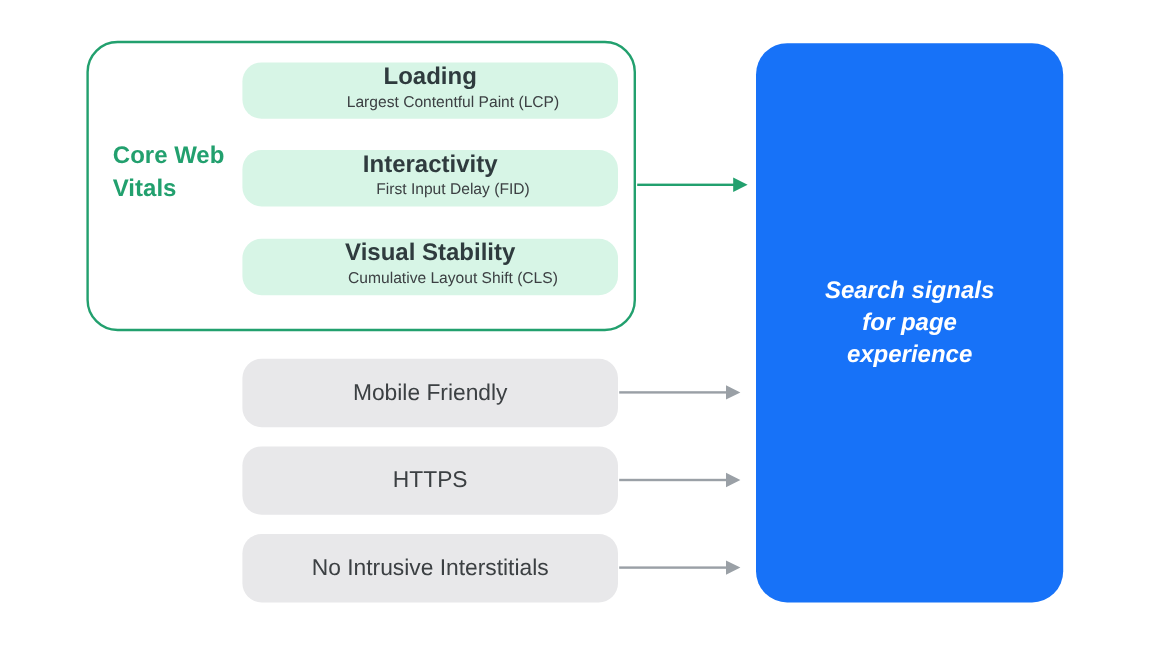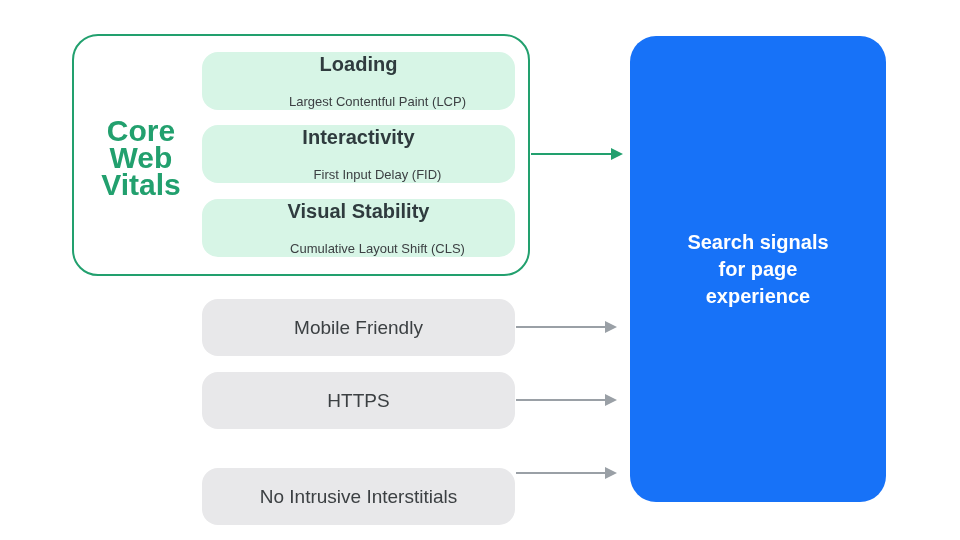--- a/index.html
+++ b/index.html
@@ -21,66 +21,66 @@
   }
   .canvas{position:relative;width:960px;height:540px;background:#fff;}
 
   
   .cwv-container{
     position:absolute;left:72px;top:34px;width:458px;height:242px;
     border:2px solid var(--green);border-radius:26px;background:#fff;
   }
   .cwv-label{
     position:absolute;left:94px;top:117px;width:94px;
-    text-align:center;color:var(--green);
-    font-size:30px;font-weight:700;line-height:27px;
+    color:var(--green);
+    font-size:20px;font-weight:700;line-height:27px;
   }
   .vital-box{
-    position:absolute;left:202px;width:313px;height:58px;
+    position:absolute;left:202px;width:313px;height:47px;
     background:var(--green_light);border-radius:16px;
-    display:flex;flex-direction:column;align-items:center;justify-content:space-between;
+    display:flex;flex-direction:column;align-items:center;justify-content:flex-start;
     text-align:center;
   }
   .vital-box .title{
     font-size:20px;font-weight:600;color:var(--title_text);line-height:24px;
   }
   .vital-box .subtitle{
     font-size:13px;font-weight:400;color:var(--body_text);line-height:17px;margin-left:38px;
   }
   .vital-1{top:52px;} .vital-2{top:125px;} .vital-3{top:199px;}
 
   
   .signal-box{
     position:absolute;left:202px;width:313px;height:57px;
     background:var(--gray_box);border-radius:16px;
     display:flex;align-items:center;justify-content:center;text-align:center;
     font-size:19px;color:var(--body_text);
   }
-  .signal-1{top:299px;} .signal-2{top:372px;} .signal-3{top:445px;margin-top:23px;}
+  .signal-1{top:299px;} .signal-2{top:372px;} .signal-3{top:445px;}
 
   
   .arrow-line{position:absolute;height:2px;}
   .arrow-head{position:absolute;width:0;height:0;border-top:6px solid transparent;border-bottom:6px solid transparent;}
   .green-line{left:531px;top:153px;width:81px;background:var(--green);}
   .green-head{left:611px;top:148px;border-left:12px solid var(--green);}
   .gray-line{left:516px;width:90px;background:var(--gray_arrow);}
   .gray-head{left:605px;border-left:12px solid var(--gray_arrow);}
   .gline-1{top:326px;} .ghead-1{top:321px;}
   .gline-2{top:399px;} .ghead-2{top:394px;}
   .gline-3{top:472px;} .ghead-3{top:467px;}
 
   
   .result-box{
     position:absolute;left:630px;top:36px;width:256px;height:466px;
     background:var(--blue);border-radius:26px;
     display:flex;align-items:center;justify-content:center;
   }
   .result-label{
     color:var(--white);font-size:20px;font-weight:700;line-height:27px;
-    text-align:center;white-space:pre-line;max-width:200px;
+    text-align:center;white-space:pre-line;max-width:200px;font-style:italic;
   }
 </style>
 </head>
 <body>
 
 <div class="canvas">
 
   <div class="cwv-container"></div>
 
   <div class="cwv-label">Core Web Vitals</div>

